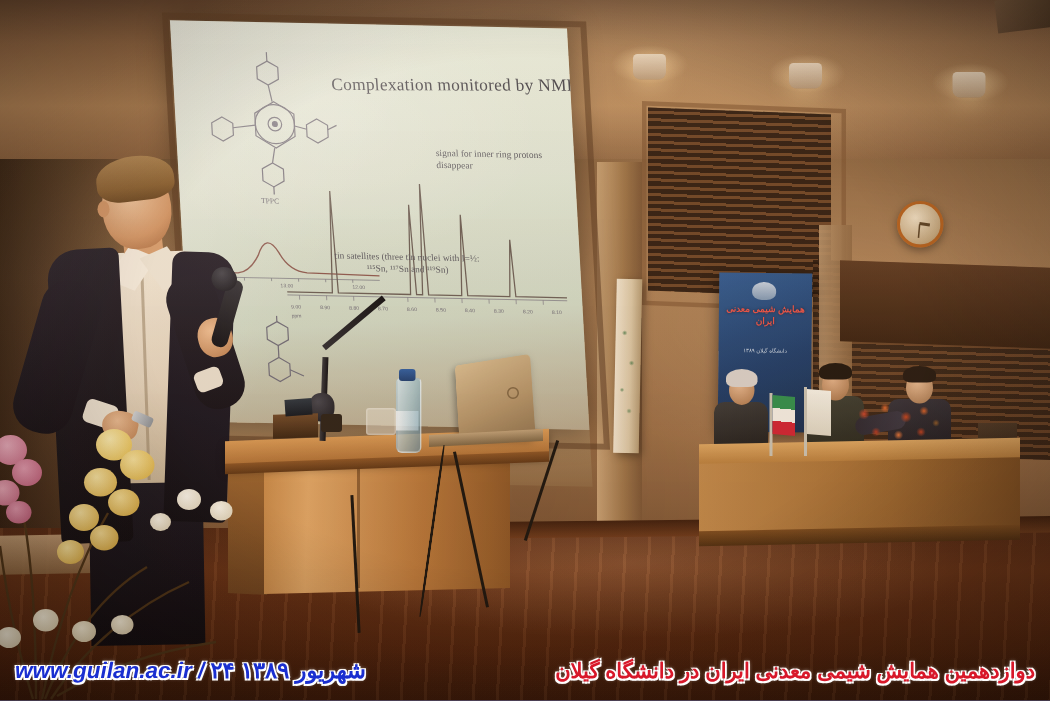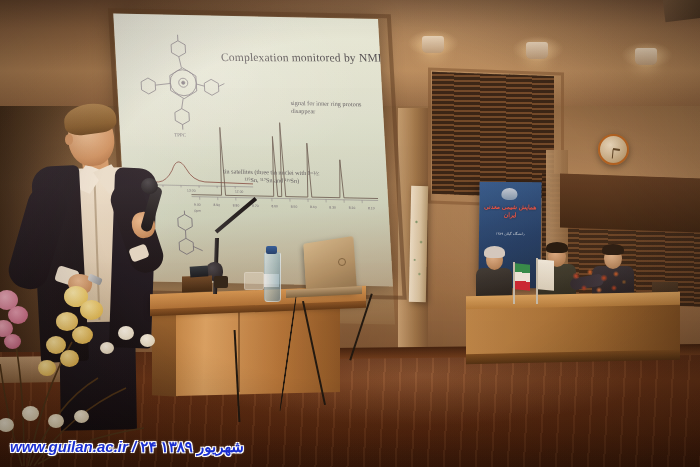--- a/index.html
+++ b/index.html
@@ -561,15 +561,16 @@
 
   <div class="warm"></div>
   <div class="vignette"></div>
 
   <div class="caption">
     <div class="cap-left">
       <span>www.guilan.ac.ir</span>
       <span>/</span>
       <span class="date">۲۴ شهریور ۱۳۸۹</span>
     </div>
+    <div class="cap-right">دوازدهمین همایش شیمی معدنی ایران در دانشگاه گیلان</div>
   </div>
 
 </div>
 
 </body></html>

